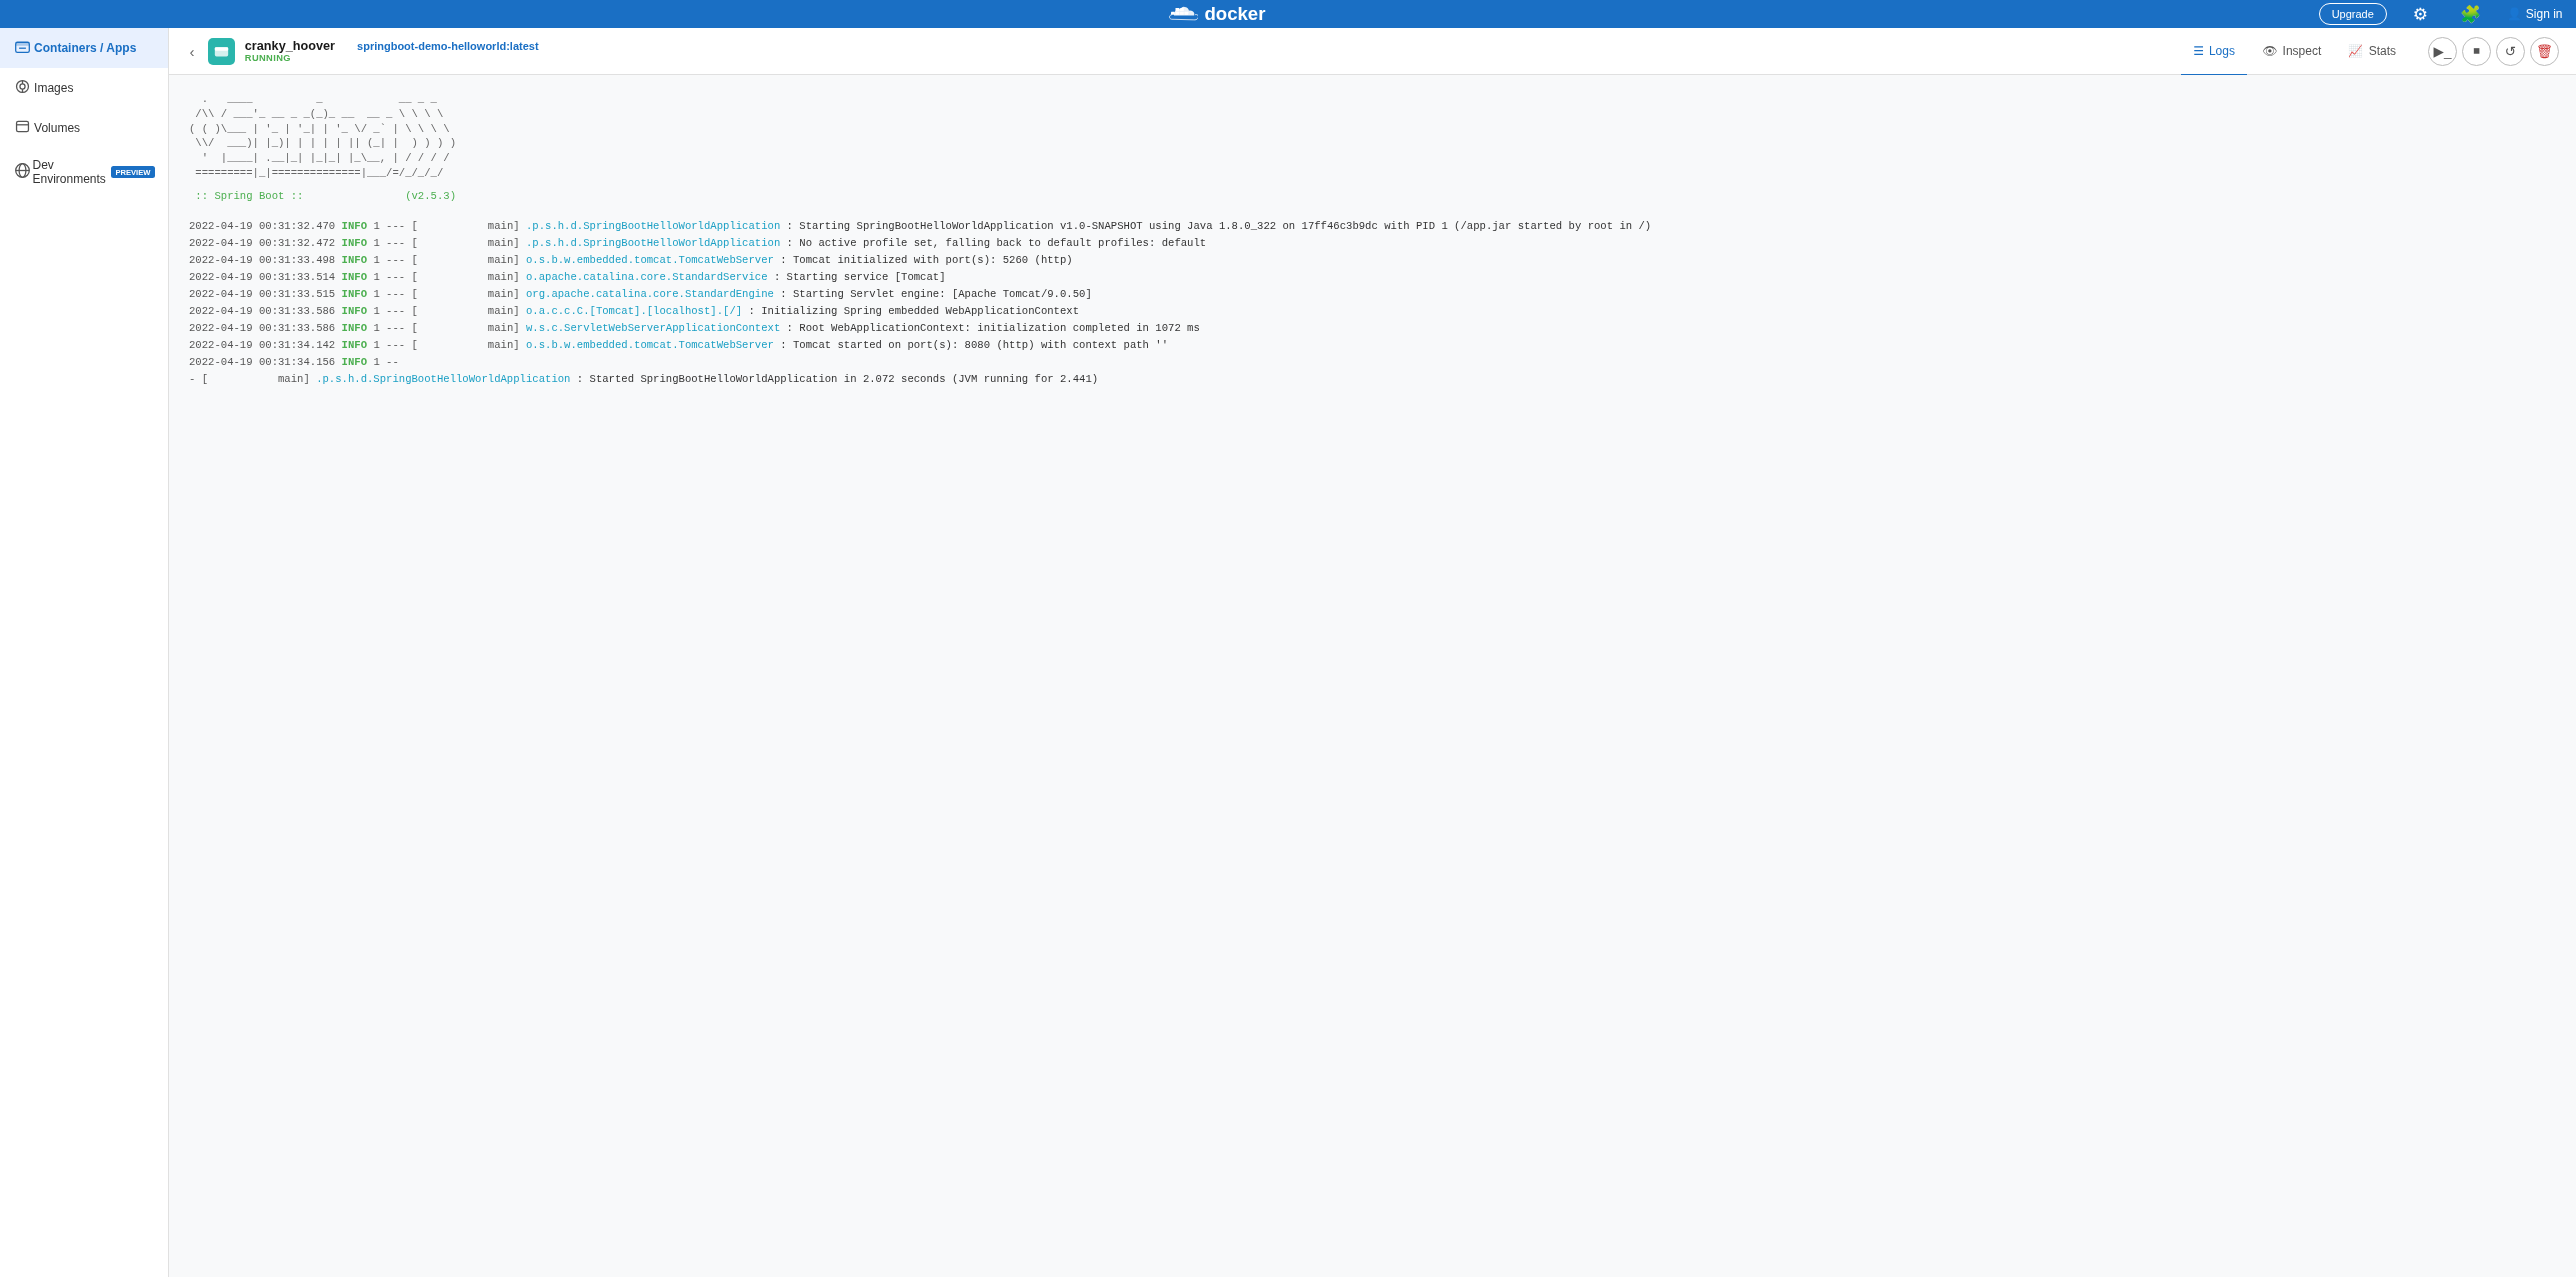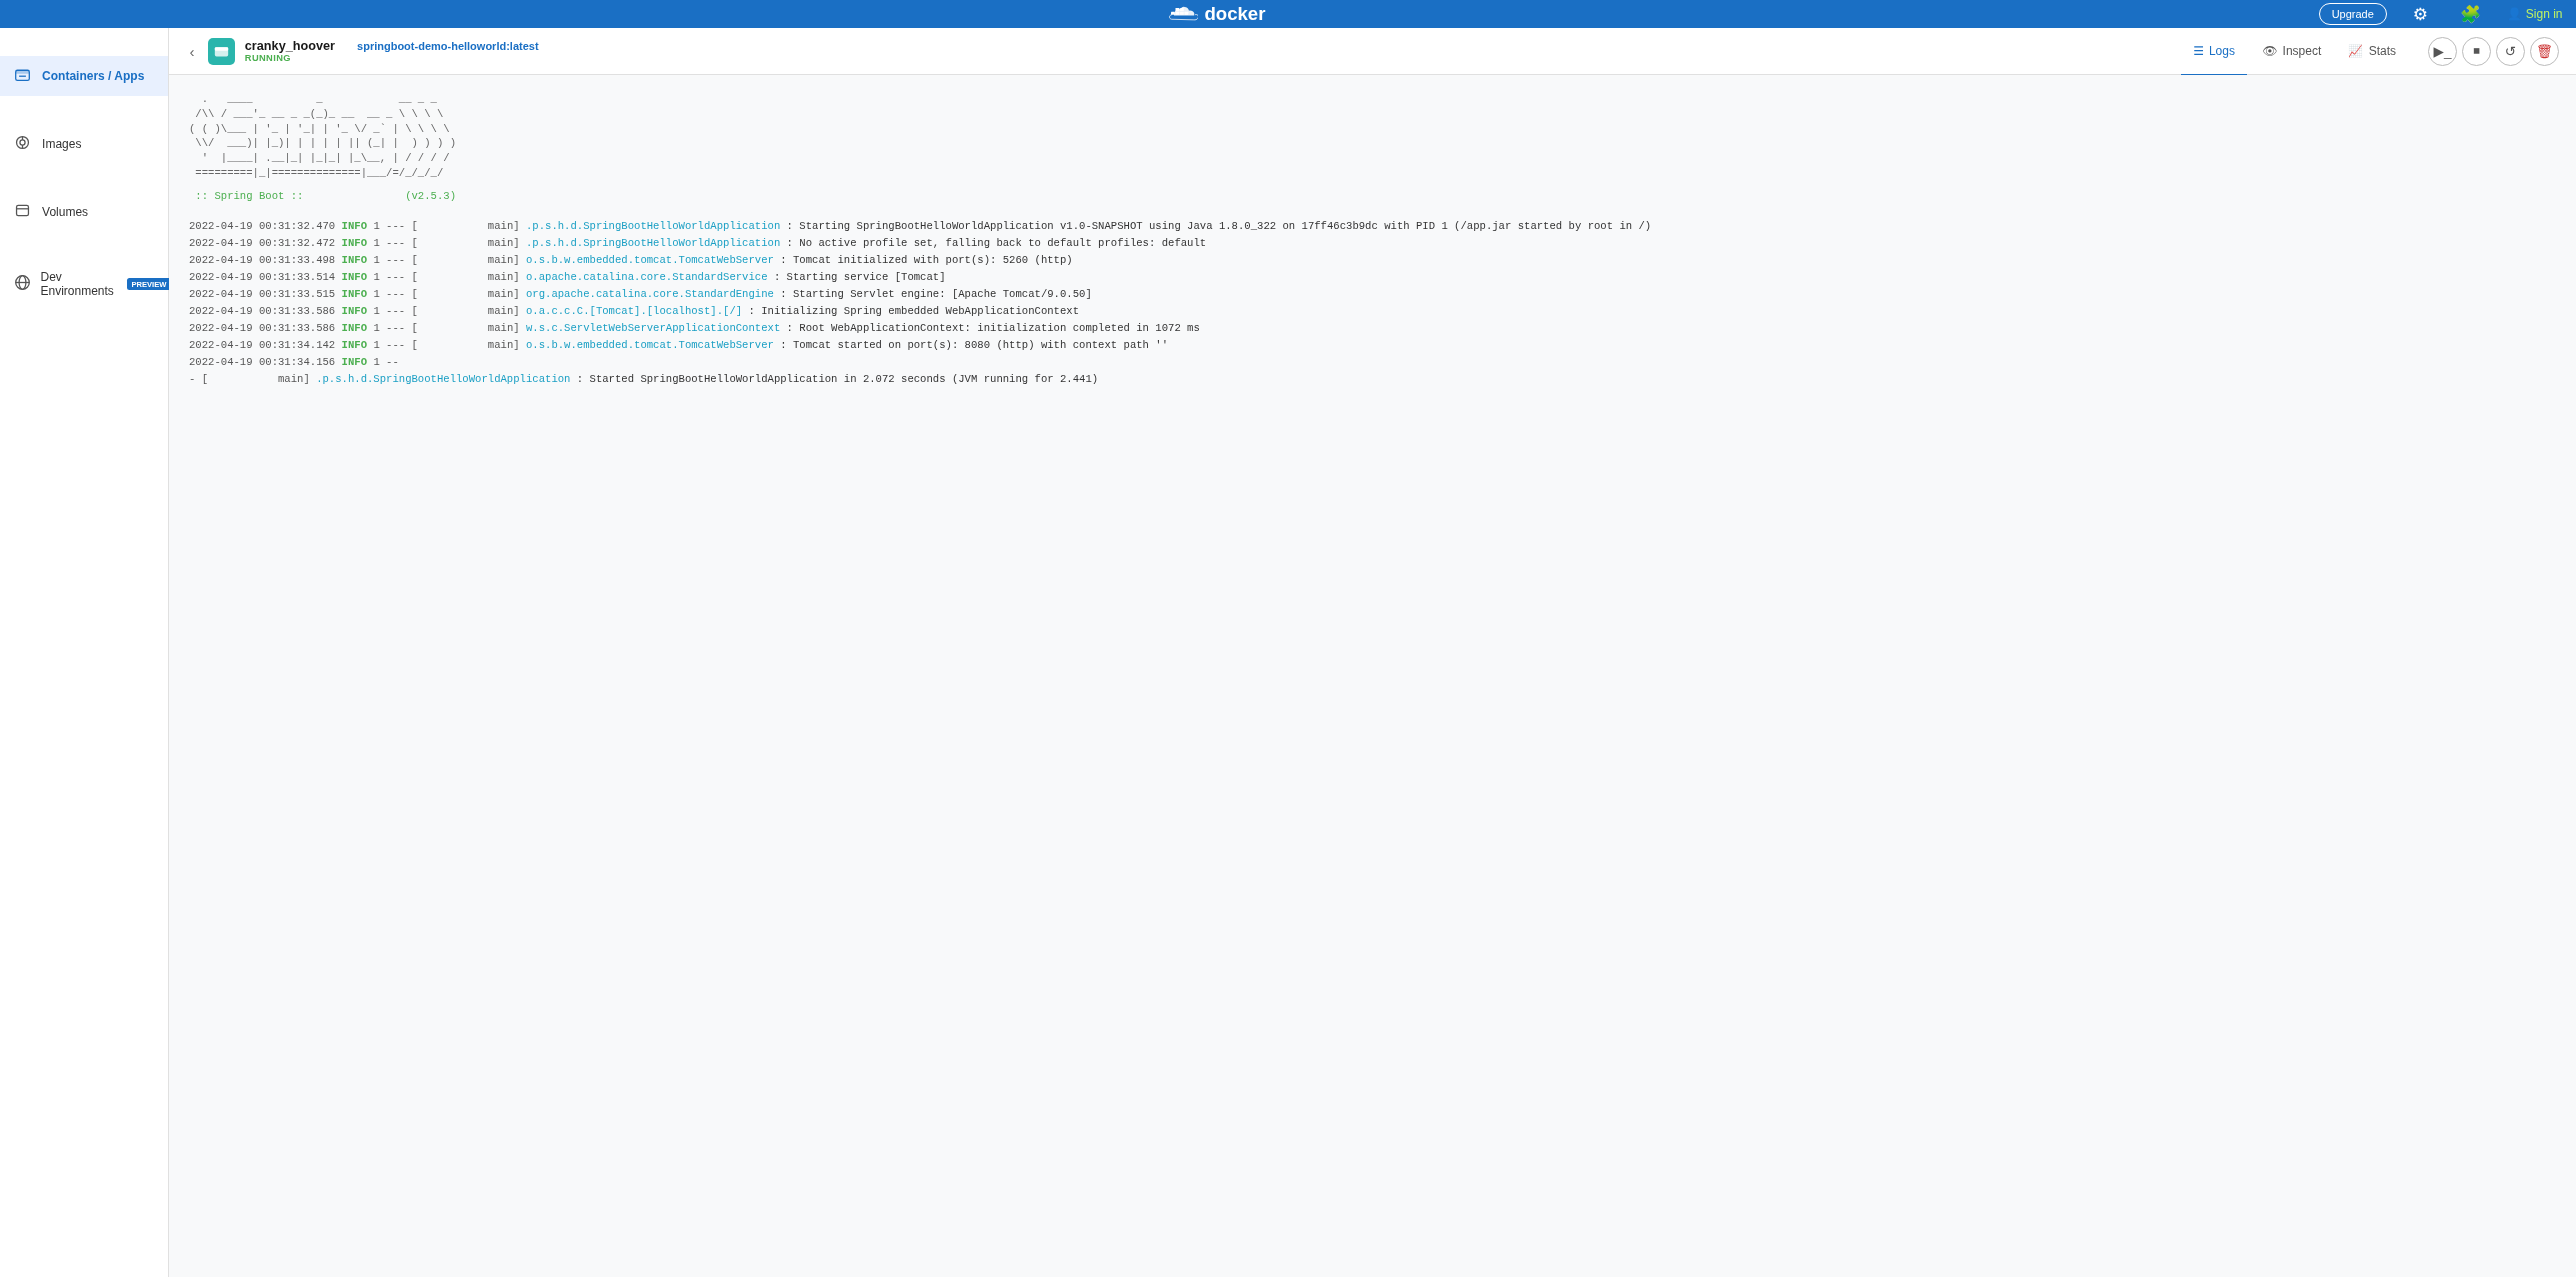--- a/index.html
+++ b/index.html
@@ -51,21 +51,21 @@
       font-size: 17px;
       padding: 3.4px 6.8px;
       border-radius: 3.4px;
       display: flex;
       align-items: center;
     }
     .sign-in-btn {
       display: flex;
       align-items: flex-start;
       gap: 3.4px;
-      color: #bef264;
+      color: #ffffff;
       font-size: 12px;
       cursor: pointer;
       background: none;
       border: none;
     }
 
     
     .main-layout {
       display: flex;
       flex: 1;
@@ -77,27 +77,26 @@
       width: 169px;
       background: #ffffff;
       border-right: 0.8px solid #e0e0e0;
       display: flex;
       flex-direction: column;
       flex-shrink: 0;
     }
     .sidebar-item {
       display: flex;
       align-items: center;
-      gap: 10px;
+      gap: 2px;
       padding: 10px 13.5px;
       cursor: pointer;
       font-size: 12px;
       color: #333;
       font-weight: 500;
-      margin-top: 28px;
     }
     .sidebar-item.active {
       color: #1a6fc4;
       background: #e8f0fe;
     }
     .sidebar-item .sidebar-icon {
       font-size: 15px;
       width: 18.6px;
       text-align: center;
     }

